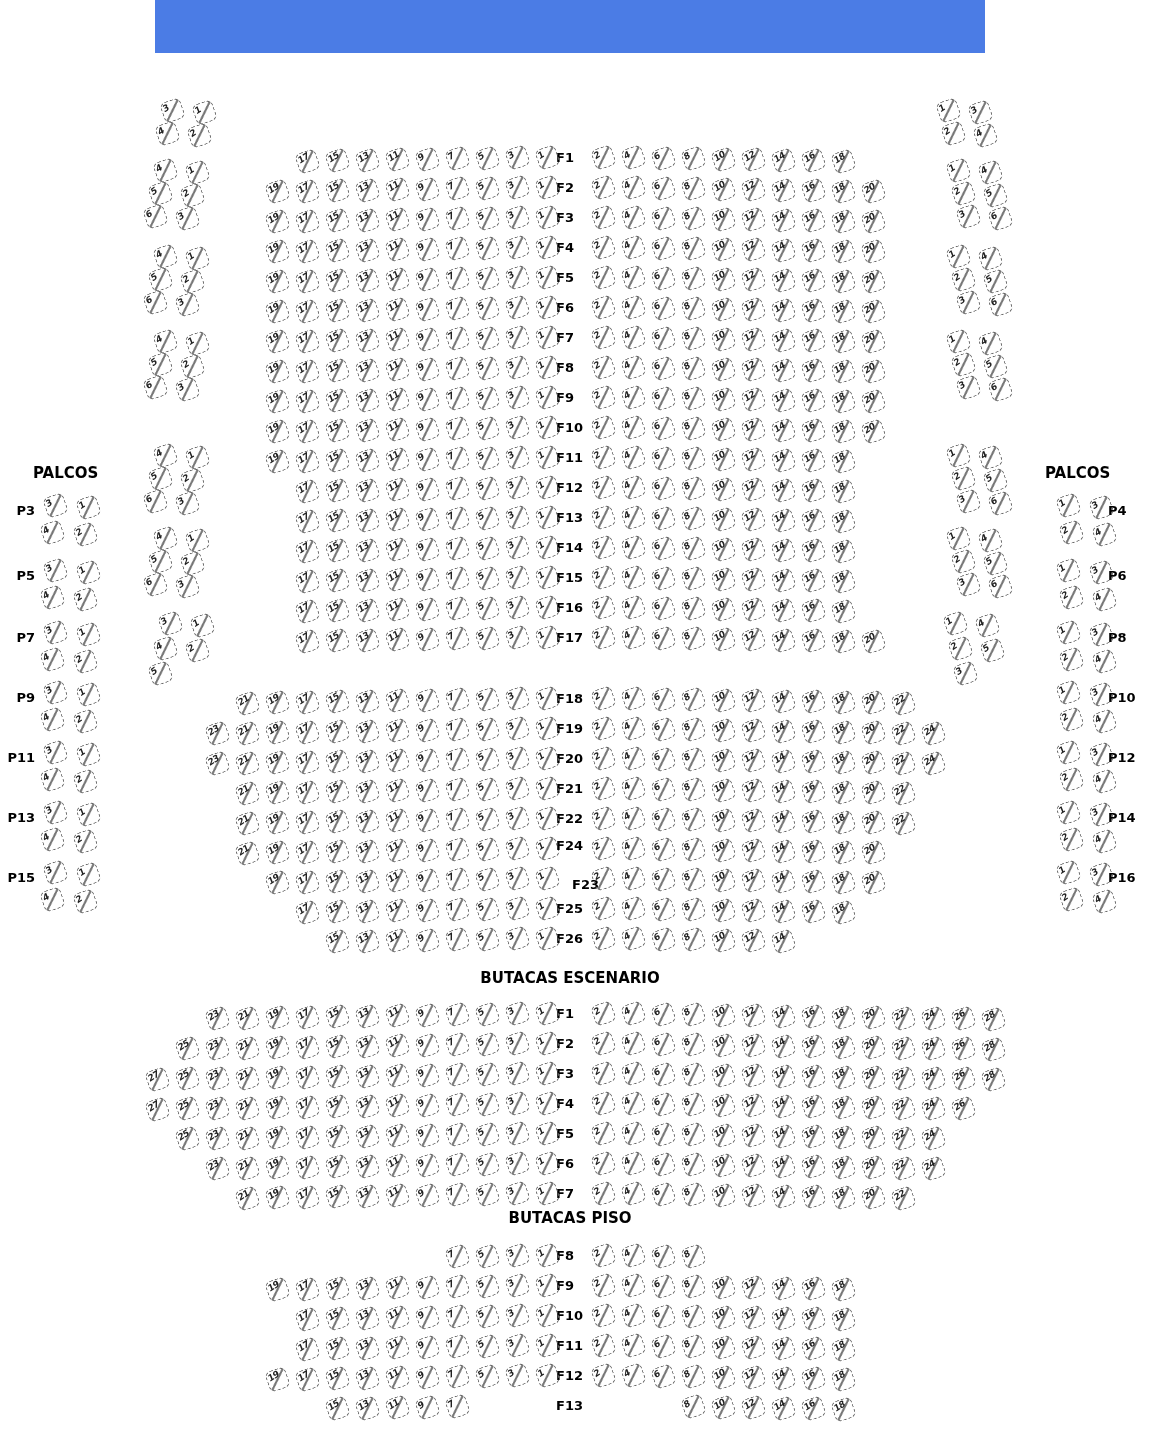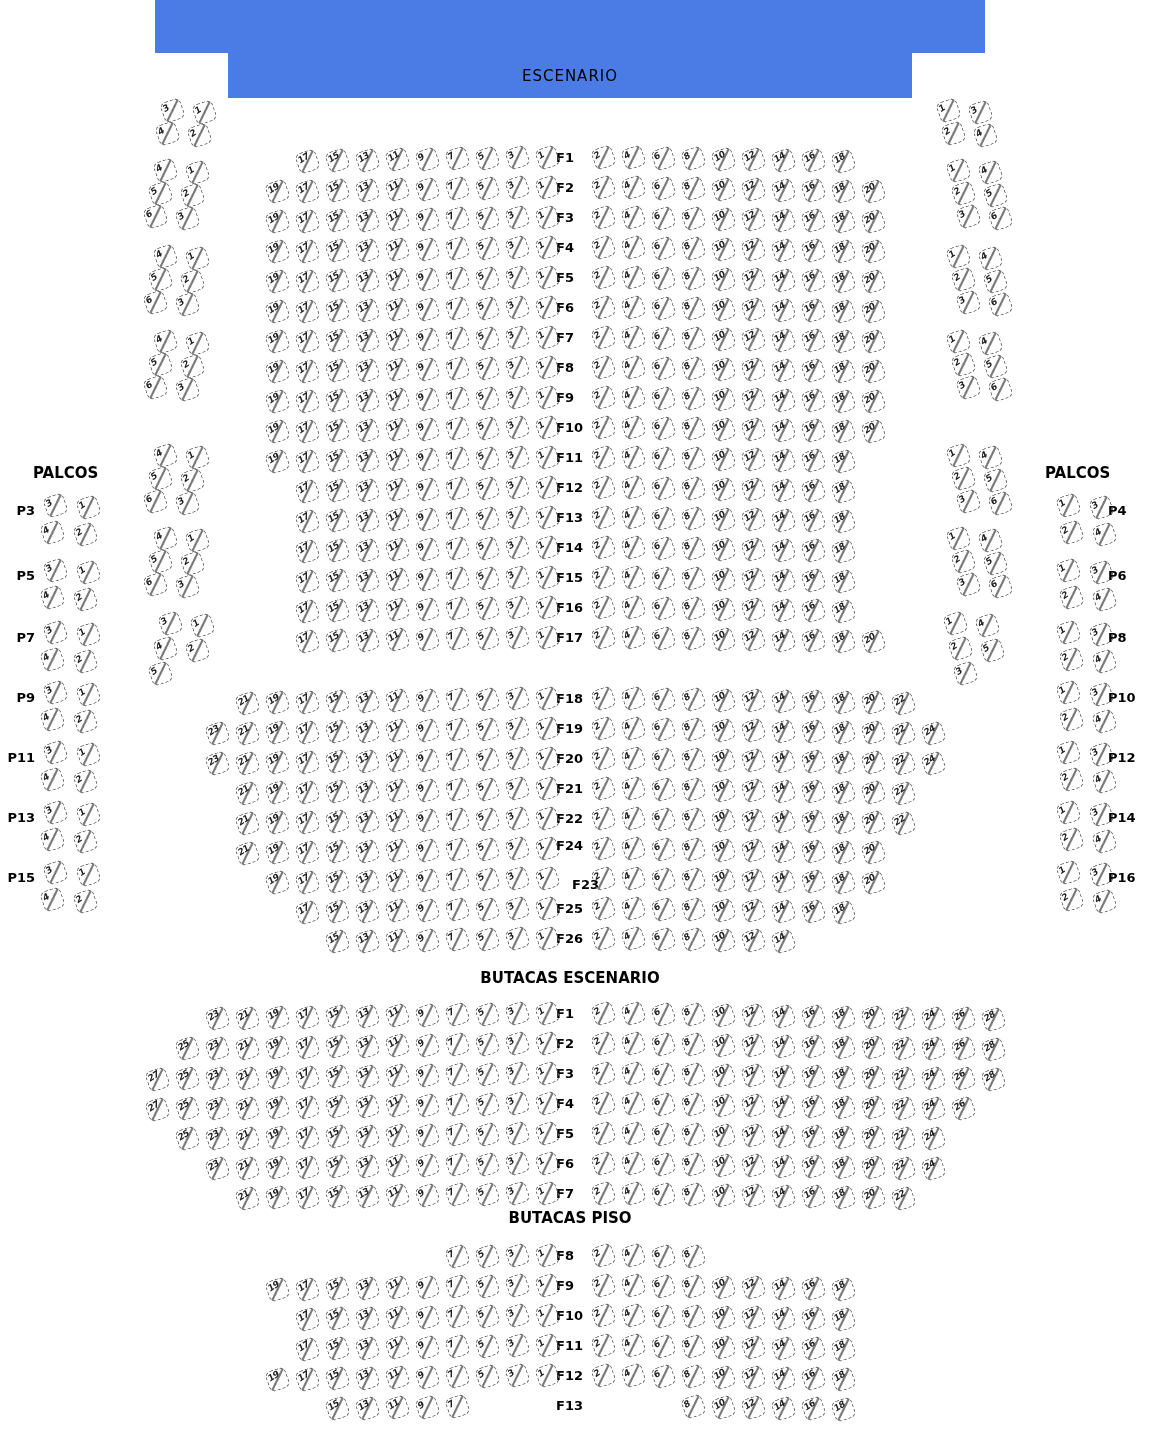--- a/index.html
+++ b/index.html
@@ -29,23 +29,20 @@
   .row-label{position:absolute;font-weight:bold;font-size:13px;white-space:nowrap;}
   .palco-label{position:absolute;font-weight:bold;font-size:13px;white-space:nowrap;}
   .palco-label.left{left:0;width:35px;text-align:right;}
   .palco-label.right{left:1108px;text-align:left;}
 </style>
 </head>
 <body>
 
 <div id="seatmap">
   <div class="stage-wide"></div>
-  <div class="stage-front">
-    <span class="stage-label">ESCENARIO</span>
-  </div>
   <div class="big-title title-palcos-left">PALCOS</div>
   <div class="big-title title-palcos-right">PALCOS</div>
   <div class="big-title title-preferente">BUTACAS ESCENARIO</div>
   <div class="big-title title-piso">BUTACAS PISO</div>
 <div class="row-label" style="top: 150px; left: 556px;">F1</div>
     <div class="seat" style="left: 297px; top: 151px;">
       <span class="num">17</span>
     </div>
     <div class="seat" style="left: 327px; top: 150px;">
       <span class="num">15</span>

